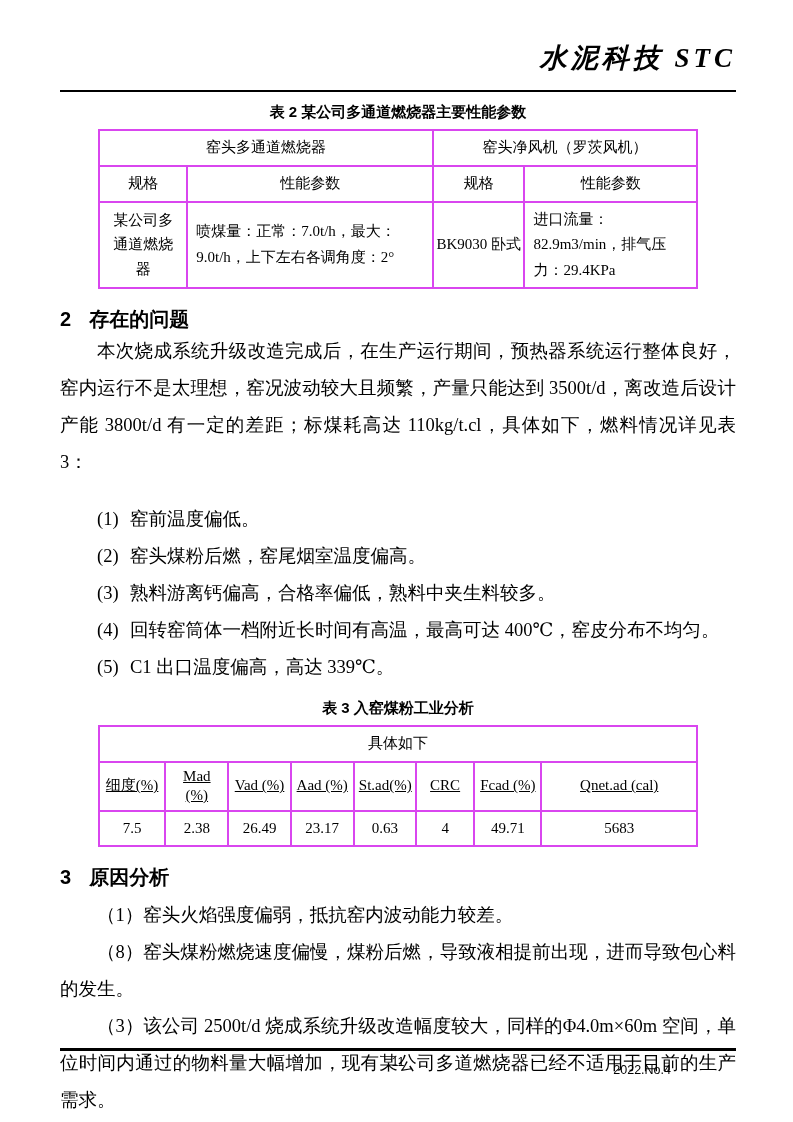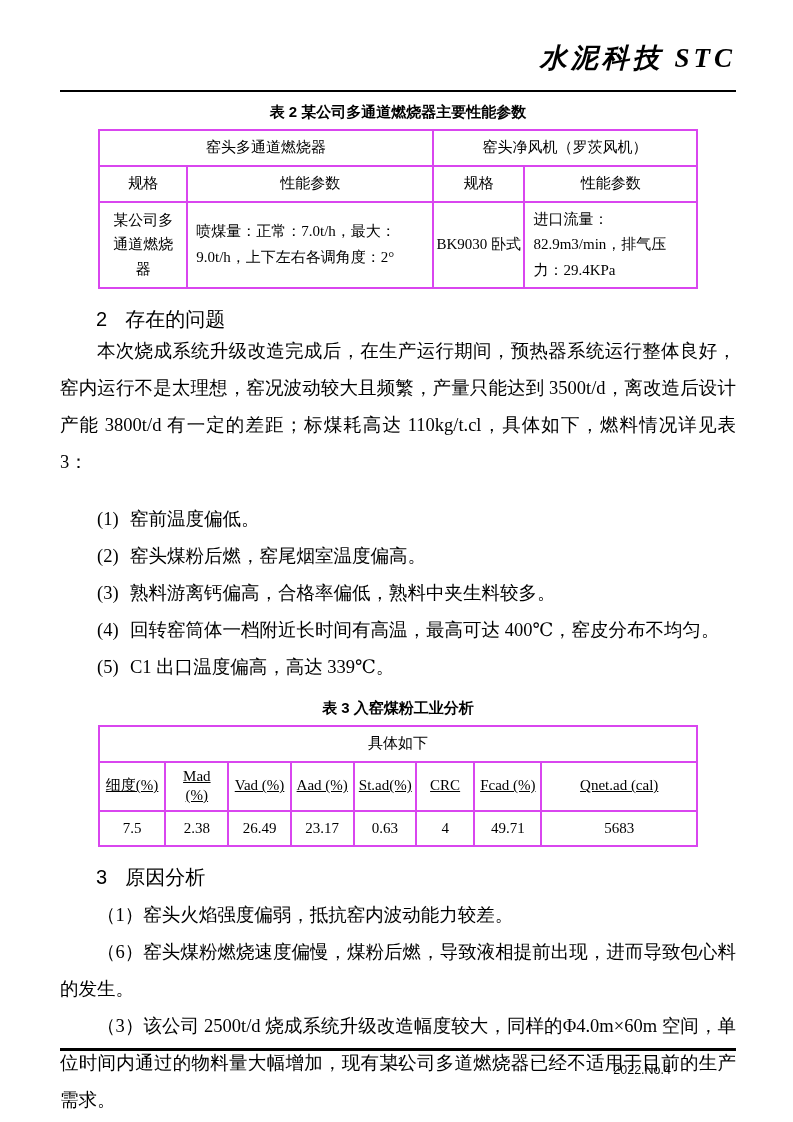--- a/index.html
+++ b/index.html
@@ -62,24 +62,23 @@
   .t2-row-data td { height: 80px; }
   .cell-left { text-align: left !important; padding: 4px 8px !important; }
   .cell-spec-l { padding: 4px 13px !important; line-height: 1.65 !important; }
   .cell-nowrap { white-space: nowrap; padding: 4px 2px !important; }
   .t3-row-title th { height: 31px; }
   .t3-row-head th  { height: 38px; line-height: 1.3 !important; text-decoration: underline; }
   .t3-row-data td  { height: 30px; }
   
   .sec-heading {
     font-family: "Liberation Sans", "DejaVu Sans", sans-serif;
-    font-weight: normal;
+    font-weight: bold;
     font-size: 20px;
     margin-top: 17px;
-    margin-left: 36px;
   }
   .sec-heading .sec-num { margin-right: 18px; }
   .para {
     font-size: 18.5px;
     line-height: 37px;
     text-align: justify;
     text-indent: 2em;
   }
   .num-list { list-style: none; margin-top: 20px; }
   .num-list li {
@@ -203,21 +202,21 @@
       <td>49.71</td>
       <td>5683</td>
     </tr>
   </tbody>
     </table>
 
   <h2 class="sec-heading"><span class="sec-num">3</span><span>原因分析</span></h2>
 
   <div class="sec3-block">
     <p class="sec3-para">（1）窑头火焰强度偏弱，抵抗窑内波动能力较差。</p>
-    <p class="sec3-para">（6）窑头煤粉燃烧速度偏慢，煤粉后燃，导致液相提前出现，进而导致包心料的发生。</p>
+    <p class="sec3-para">（8）窑头煤粉燃烧速度偏慢，煤粉后燃，导致液相提前出现，进而导致包心料的发生。</p>
     <p class="sec3-para">（3）该公司 2500t/d 烧成系统升级改造幅度较大，同样的Φ4.0m×60m 空间，单位时间内通过的物料量大幅增加，现有某公司多道燃烧器已经不适用于目前的生产需求。</p>
   </div>
 
   <div class="doc-footer">
     <span class="page-number">11</span>
     <span class="issue-number">2022.No.4</span>
   </div>
 
 </div>
 

